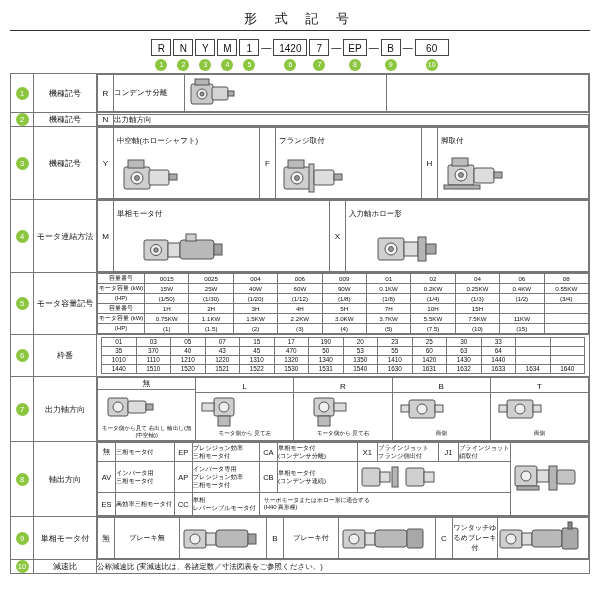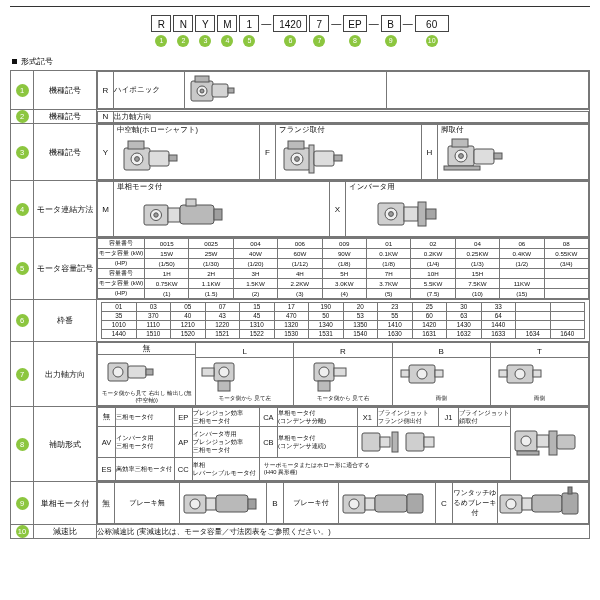--- a/index.html
+++ b/index.html
@@ -52,21 +52,21 @@
   }
   .clabel{width:62px;font-size:8px;text-align:center;background:#fff;padding:2px;}
   .cbody{padding:0;}
 
   .opt-tbl{border-collapse:collapse;width:100%;table-layout:fixed;}
   .opt-tbl td{border:0;padding:0;vertical-align:middle;}
   .sym{
     width:15px;text-align:center;font-size:8px;border:1px solid #777 !important;
     background:#fff;height:100%;
   }
-  .txt{font-size:7.5px;padding:0 3px;}
+  .txt{font-size:7.5px;padding:8px 3px;}
   .pic{text-align:center;padding:1px 0;}
 
   .divv{border-left:1px solid #777 !important;}
   svg{display:block;}
 
   
   .dense{border-collapse:collapse;width:100%;font-size:6.2px;table-layout:fixed;}
   .dense td{border:1px solid #9a9a9a;text-align:center;padding:0px 0;height:9px;line-height:9px;}
   .dense td.hd{background:#fff;width:46px;text-align:center;font-size:6px;}
   .frame-tbl{border-collapse:collapse;width:100%;font-size:6.4px;table-layout:fixed;}
@@ -90,20 +90,21 @@
   .brake-txt{font-size:7px;text-align:left;padding-left:3px;}
 
   .ratio-txt{font-size:7.5px;padding:4px 6px;}
   .cap{font-size:5.8px;line-height:7px;}
 </style>
 </head>
 <body>
 
 <div class="page">
 
+  <div class="title">形 式 記 号</div>
   <div class="title-rule"></div>
 
   <div class="code-wrap">
     <div class="code-row">
       <div class="code-cell">
         <div class="code-box">R</div>
         <span class="num-badge">1</span>
       </div>
       <div class="code-cell">
         <div class="code-box">N</div>
@@ -153,36 +154,33 @@
         <div class="dash">—</div>
         <div class="spacer-badge"></div>
       </div>
       <div class="code-cell">
         <div class="code-box wide">60</div>
         <span class="num-badge">10</span>
       </div>
     </div>
   </div>
 
-  <div class="sec-head">
-    <span class="sq"></span><span>形式記号</span>
-  </div>
 
   <table class="main">
 
     <tbody>
         <tr>
       <td class="cn"><span class="badge">1</span></td>
       <td class="clabel">機種記号</td>
       <td class="cbody">
         <table class="opt-tbl">
               <tbody>
                 <tr>
           <td class="sym">R</td>
-          <td class="txt" style="width:70px">ハイポニック</td>
+          <td class="txt" style="width:70px">コンデンサ分離</td>
           <td class="pic">
             <svg width="52" height="36" viewBox="0 0 52 36">
               <rect x="6" y="9" width="22" height="20" rx="2" fill="#c9c9c9" stroke="#555"></rect>
               <rect x="10" y="4" width="14" height="6" fill="#b4b4b4" stroke="#555"></rect>
               <rect x="27" y="12" width="16" height="13" rx="2" fill="#d4d4d4" stroke="#555"></rect>
               <circle cx="17" cy="19" r="5" fill="#eee" stroke="#555"></circle>
               <circle cx="17" cy="19" r="2" fill="#999" stroke="#555"></circle>
               <rect x="43" y="16" width="6" height="5" fill="#aaa" stroke="#555"></rect>
             </svg>
           </td>
@@ -282,21 +280,21 @@
                 <circle cx="16" cy="22" r="2.2" fill="#9a9a9a" stroke="#555"></circle>
                 <rect x="28" y="15" width="12" height="14" fill="#ddd" stroke="#555"></rect>
                 <rect x="40" y="12" width="34" height="19" rx="3" fill="#b9b9b9" stroke="#555"></rect>
                 <rect x="74" y="16" width="8" height="11" fill="#9f9f9f" stroke="#555"></rect>
                 <rect x="46" y="6" width="10" height="7" fill="#cfcfcf" stroke="#555"></rect>
               </svg>
             </div>
           </td>
           <td class="sym divv">X</td>
           <td>
-            <div class="txt">インバータ用</div>
+            <div class="txt">入力軸ホロー形</div>
             <div class="pic" style="text-align:left;padding-left:26px">
               <svg width="96" height="42" viewBox="0 0 96 42">
                 <rect x="6" y="10" width="26" height="22" rx="2" fill="#cfcfcf" stroke="#555"></rect>
                 <circle cx="19" cy="21" r="6" fill="#efefef" stroke="#555"></circle>
                 <circle cx="19" cy="21" r="2.4" fill="#9a9a9a" stroke="#555"></circle>
                 <rect x="32" y="14" width="14" height="14" fill="#ddd" stroke="#555"></rect>
                 <rect x="46" y="9" width="8" height="24" fill="#b5b5b5" stroke="#555"></rect>
                 <rect x="54" y="16" width="10" height="10" fill="#a5a5a5" stroke="#555"></rect>
               </svg>
             </div>
@@ -544,21 +542,21 @@
             <div class="shaft-note">両側</div>
           </td>
         </tr>
               </tbody>
             </table>
       </td>
     </tr>
 
     <tr>
       <td class="cn"><span class="badge">8</span></td>
-      <td class="clabel">補助形式</td>
+      <td class="clabel">軸出方向</td>
       <td class="cbody">
         <table class="aux-tbl" style="table-layout:fixed">
           <tbody>
                 <tr class="rowline">
             <td class="aux-sym" style="width:16px;height:18px">無</td>
             <td class="aux-txt" style="width:54px">三相モータ付</td>
             <td class="aux-sym" style="width:16px">EP</td>
             <td class="aux-txt" style="width:62px;white-space:pre-line">プレシジョン効率
 三相モータ付</td>
             <td class="aux-sym" style="width:16px">CA</td>
@@ -659,19 +657,19 @@
             </td>
           </tr>
         </tbody>
             </table>
       </td>
     </tr>
 
     <tr>
       <td class="cn"><span class="badge">10</span></td>
       <td class="clabel">減速比</td>
-      <td class="cbody ratio-txt">公称減速比  (実減速比は、モータ容量／寸法図表をご参照ください。)</td>
+      <td class="cbody ratio-txt">公称減速比  (実減速比は、各諸定数／寸法図表をご参照ください。)</td>
     </tr>
 
   </tbody>
     </table>
 
 </div>
 
 </body></html>

